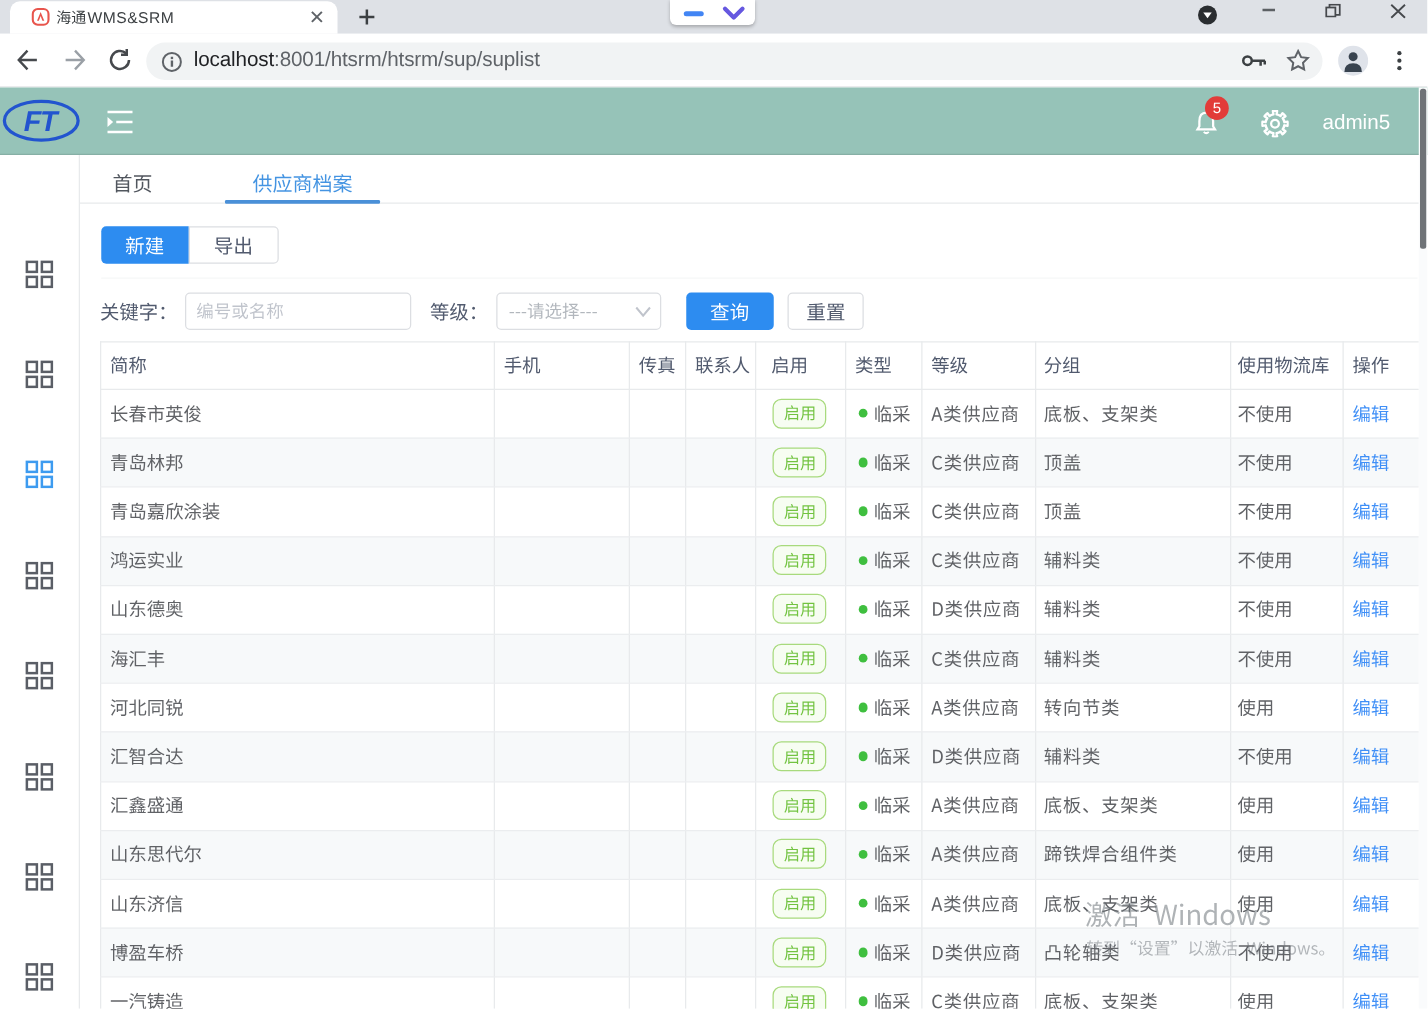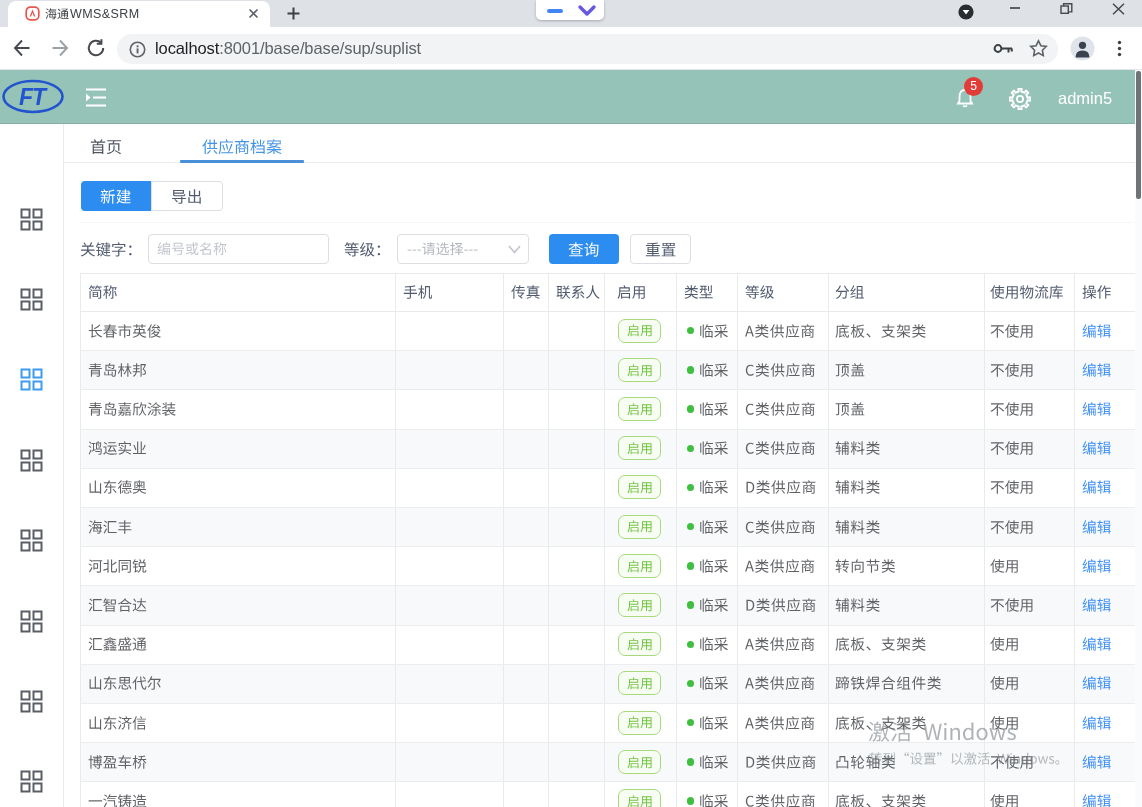--- a/index.html
+++ b/index.html
@@ -191,21 +191,21 @@
 <svg class="a" style="left:86px;top:38px" width="20" height="20" viewBox="0 0 20 20">
     <path d="M17.2 10 A7.2 7.2 0 1 1 15 4.8" stroke="#46494d" stroke-width="2" fill="none"></path>
     <path d="M15.4 1.2 V5.8 H10.8" fill="none" stroke="#46494d" stroke-width="2"></path>
   </svg>
 <div style="position:absolute;left:117px;top:34px;width:941px;height:30px;background:#f1f3f4;border-radius:15px"></div>
 <svg class="a" style="left:129px;top:41px" width="17" height="17" viewBox="0 0 17 17">
     <circle cx="8.5" cy="8.5" r="7.2" fill="none" stroke="#5f6368" stroke-width="1.6"></circle>
     <rect x="7.6" y="7.4" width="1.9" height="5" fill="#5f6368"></rect>
     <rect x="7.6" y="4.4" width="1.9" height="1.9" fill="#5f6368"></rect>
   </svg>
-<div class="a" style="left:155px;top:39px;font-size:16.5px;letter-spacing:-0.1px;color:#202124">localhost<span style="color:#5f6368">:8001/base/base/sup/suplist</span></div>
+<div class="a" style="left:155px;top:39px;font-size:16.5px;letter-spacing:-0.1px;color:#202124">localhost<span style="color:#5f6368">:8001/htsrm/htsrm/sup/suplist</span></div>
 <svg class="a" style="left:993px;top:41px" width="21" height="15" viewBox="0 0 21 15">
     <circle cx="5" cy="7.5" r="3.4" fill="none" stroke="#3c4043" stroke-width="2"></circle>
     <path d="M8.4 7.5 H19 M15.5 7.5 V11.5 M18.8 7.5 V10.5" stroke="#3c4043" stroke-width="2"></path>
   </svg>
 <svg class="a" style="left:1029px;top:39px" width="19" height="19" viewBox="0 0 19 19">
     <path d="M9.5 1.8 L11.9 6.7 L17.3 7.4 L13.4 11.2 L14.3 16.6 L9.5 14 L4.7 16.6 L5.6 11.2 L1.7 7.4 L7.1 6.7 Z" fill="none" stroke="#5f6368" stroke-width="1.6"></path>
   </svg>
 <svg class="a" style="left:1070px;top:36px" width="25" height="25" viewBox="0 0 25 25">
     <circle cx="12.5" cy="12.5" r="12" fill="#dfe3ea"></circle>
     <circle cx="12.5" cy="9.3" r="3.6" fill="#38434f"></circle>

